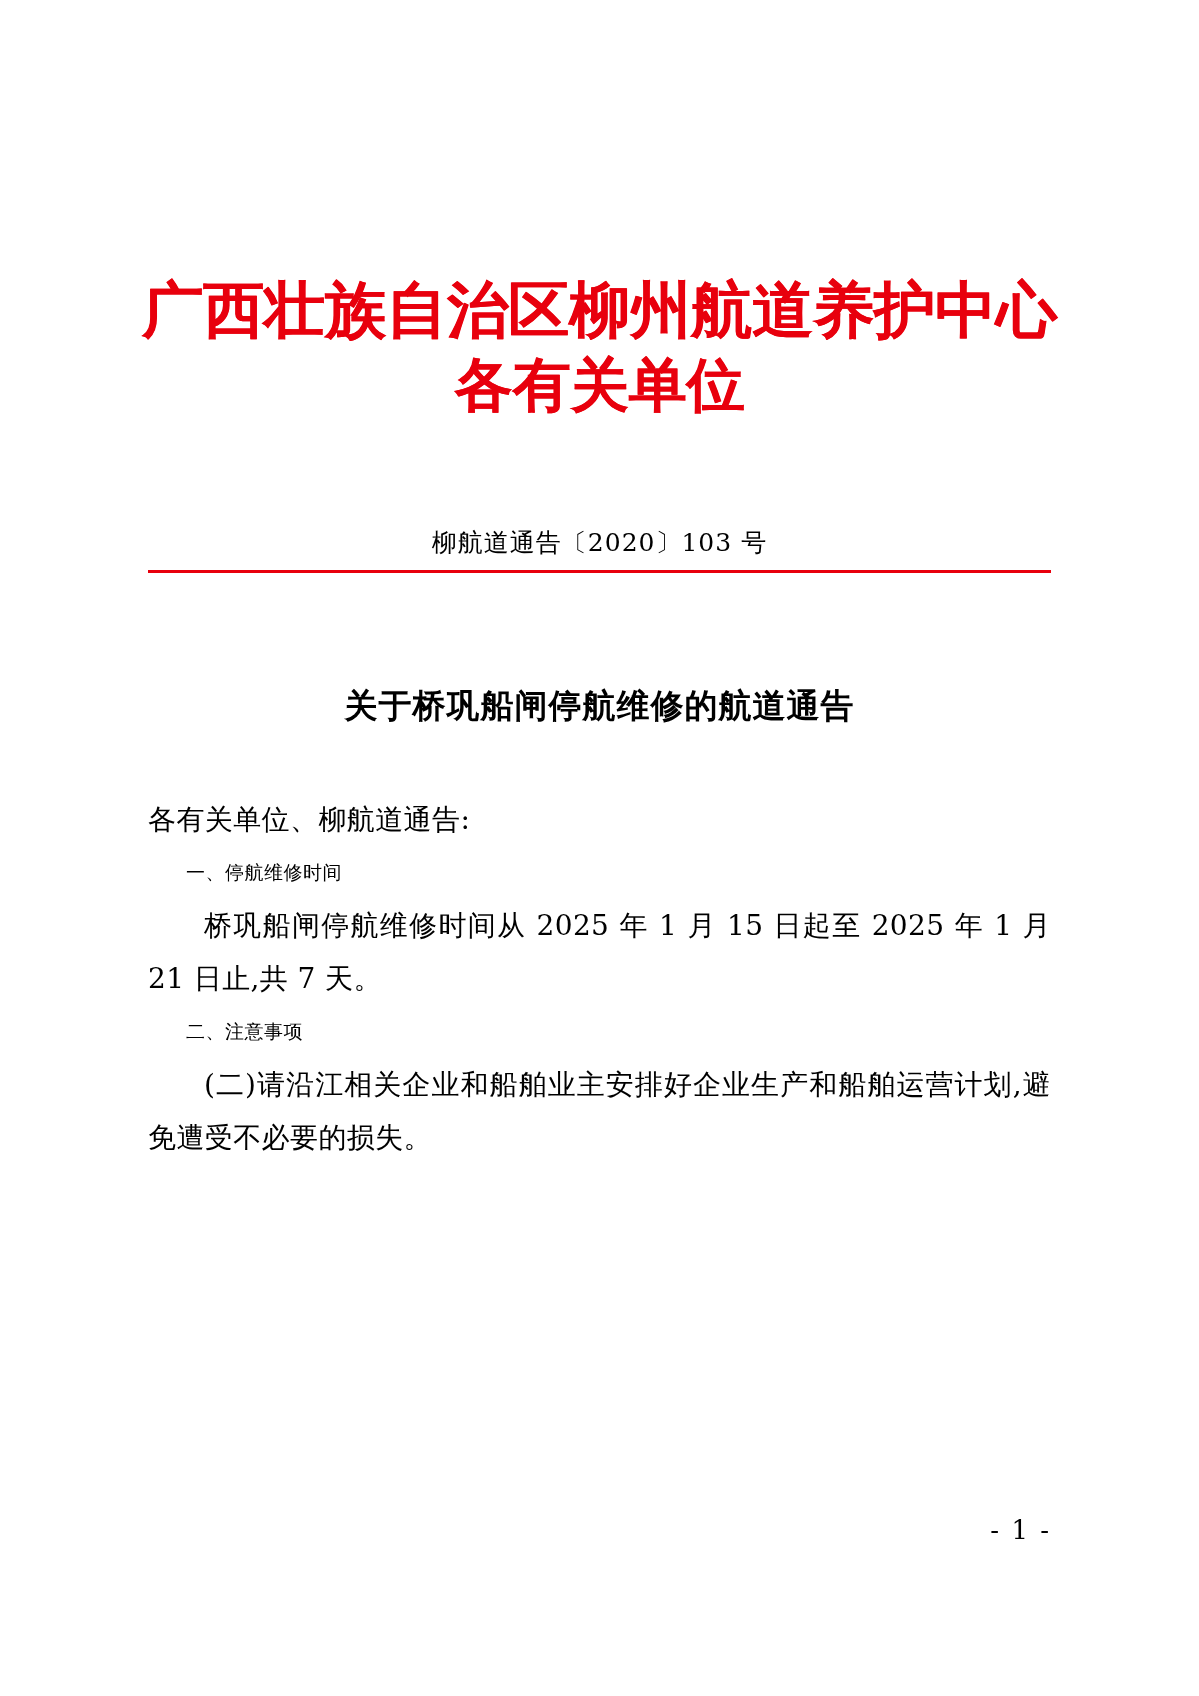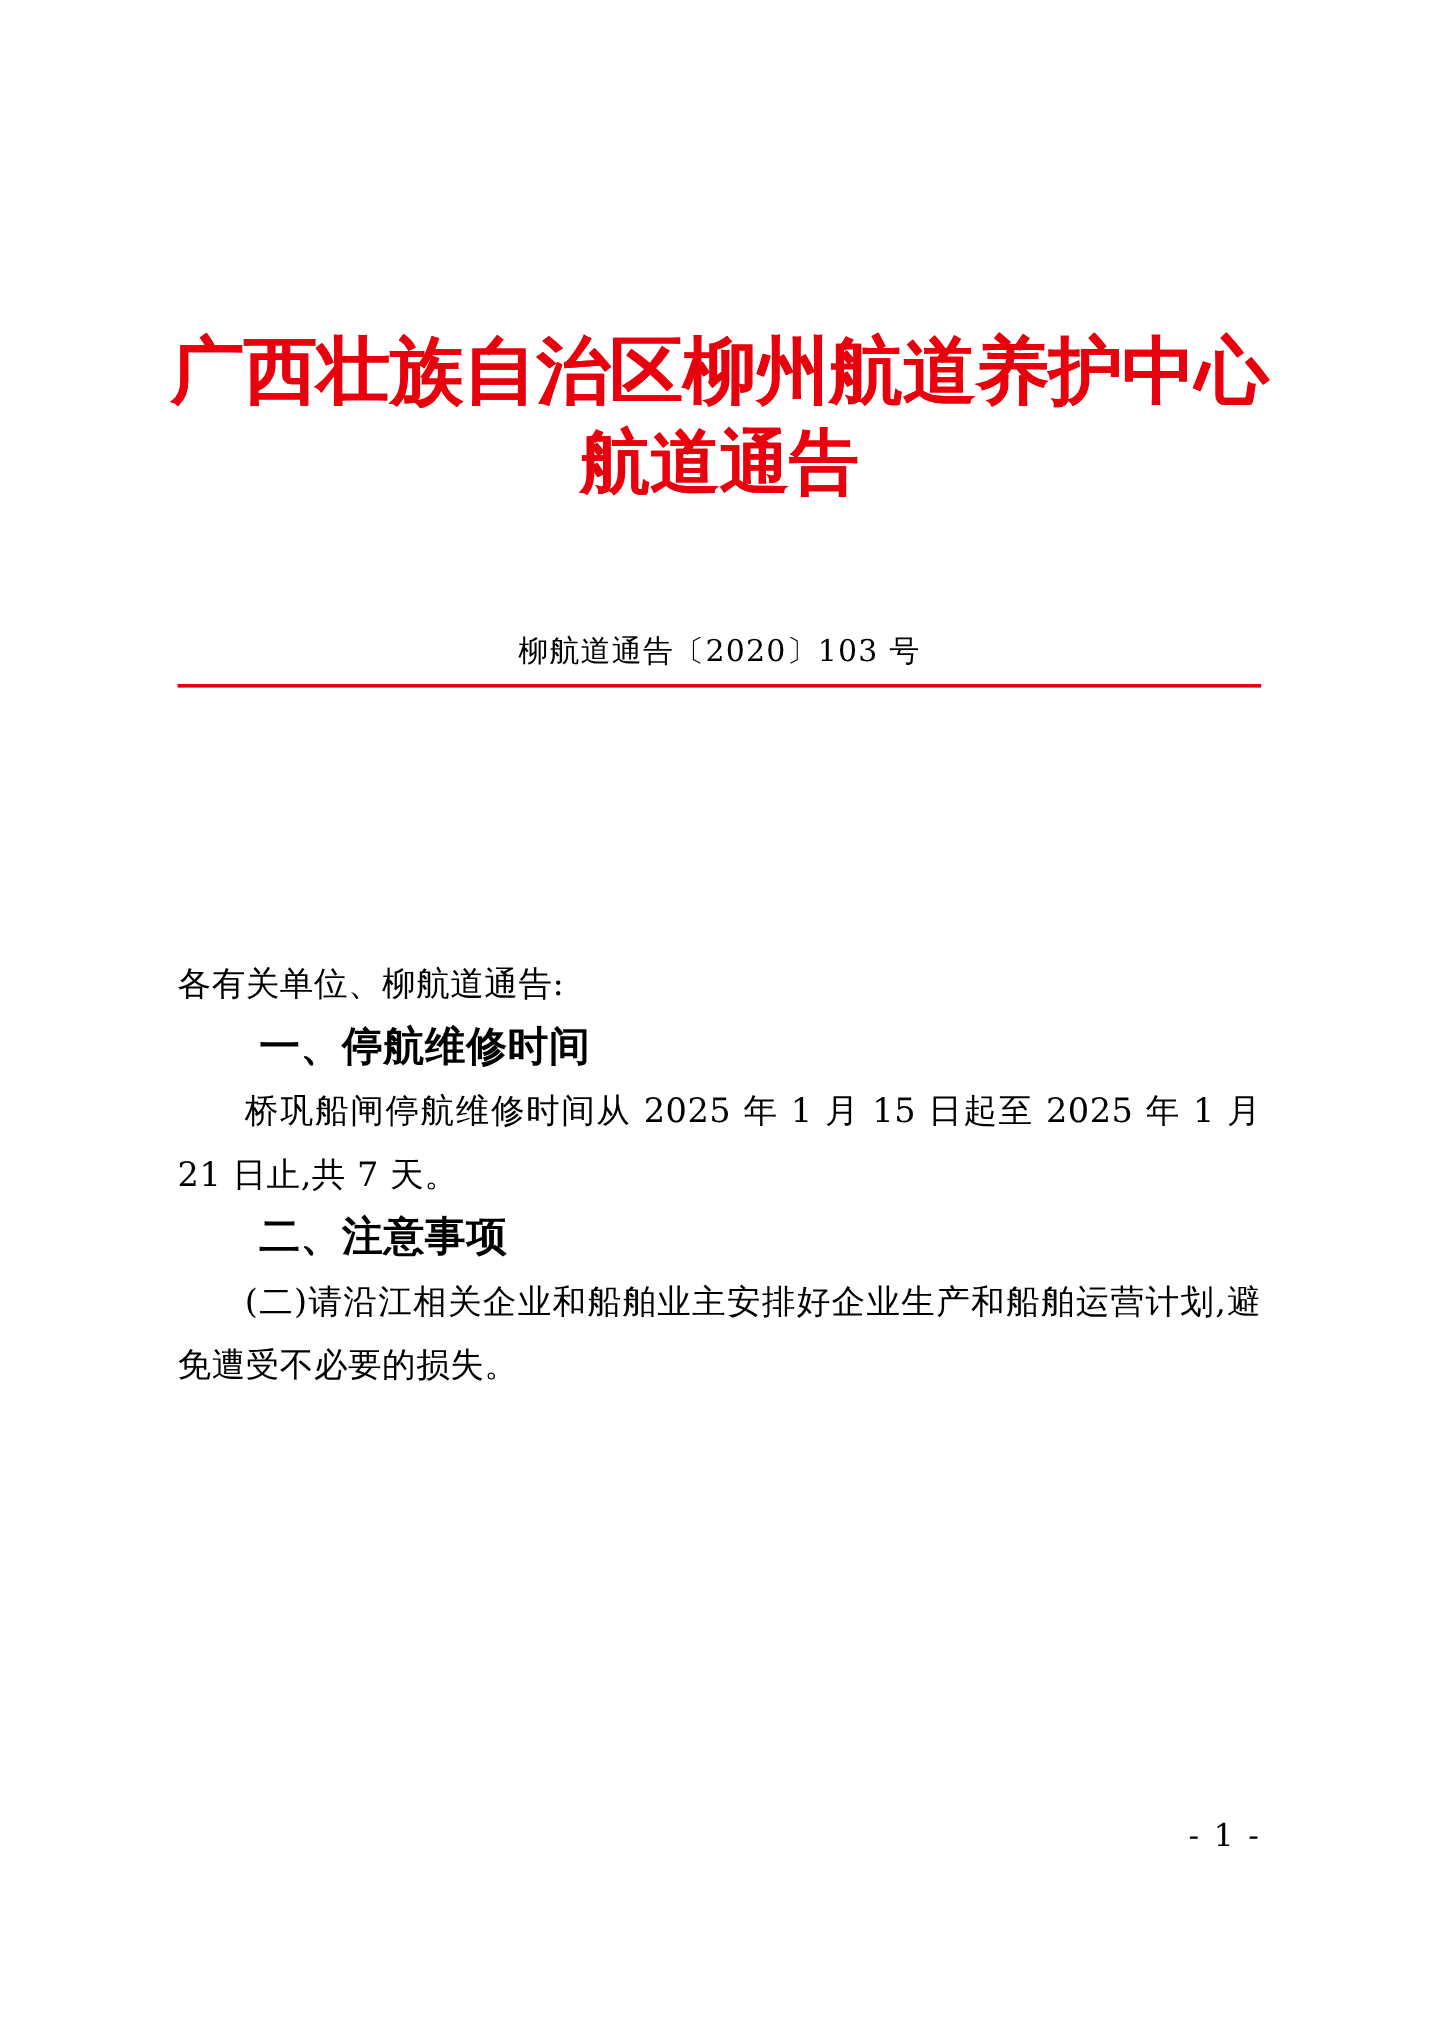--- a/index.html
+++ b/index.html
@@ -95,23 +95,23 @@
     text-align: justify;
     text-justify: inter-ideograph;
     letter-spacing: 0.4px;
     font-family: "DejaVu Serif", "Liberation Serif", serif;
   }
   .body p.indent {
     text-indent: 2em;
   }
   .body p.heading {
     text-indent: 2em;
-    font-weight: 700;
+    font-weight: 400;
     font-family: "DejaVu Sans", "Liberation Sans", sans-serif;
-    font-size: 34px;
+    font-size: 19px;
     letter-spacing: 0.5px;
   }
   .body p.flush {
     text-indent: 0;
   }
 
   
   .pagenum {
     position: absolute;
     right: 148px;
@@ -122,27 +122,28 @@
     font-family: "DejaVu Serif", "Liberation Serif", serif;
   }
 </style>
 </head>
 <body>
 
 <div class="page">
 
   <div class="masthead">
     <div class="masthead-line l1" style="color: rgb(232, 0, 13);">广西壮族自治区柳州航道养护中心</div>
-    <div class="masthead-line l2" style="color: rgb(232, 0, 13);">航道通告</div>
+    <div class="masthead-line l2" style="color: rgb(232, 0, 13);">各有关单位</div>
   </div>
 
   <div class="docnum">柳航道通告〔2020〕103 号</div>
 
   <div class="red-rule" style="background: rgb(232, 0, 13);"></div>
 
+  <div class="subject">关于桥巩船闸停航维修的航道通告</div>
 
   <div class="body">
     <p class="flush">各有关单位、柳航道通告:</p>
     <p class="heading">一、停航维修时间</p>
     <p class="indent">桥巩船闸停航维修时间从 2025 年 1 月 15 日起至 2025 年 1 月 21 日止,共 7 天。</p>
     <p class="heading">二、注意事项</p>
     <p class="indent">(二)请沿江相关企业和船舶业主安排好企业生产和船舶运营计划,避免遭受不必要的损失。</p>
   </div>
 
   <div class="pagenum">- 1 -</div>

